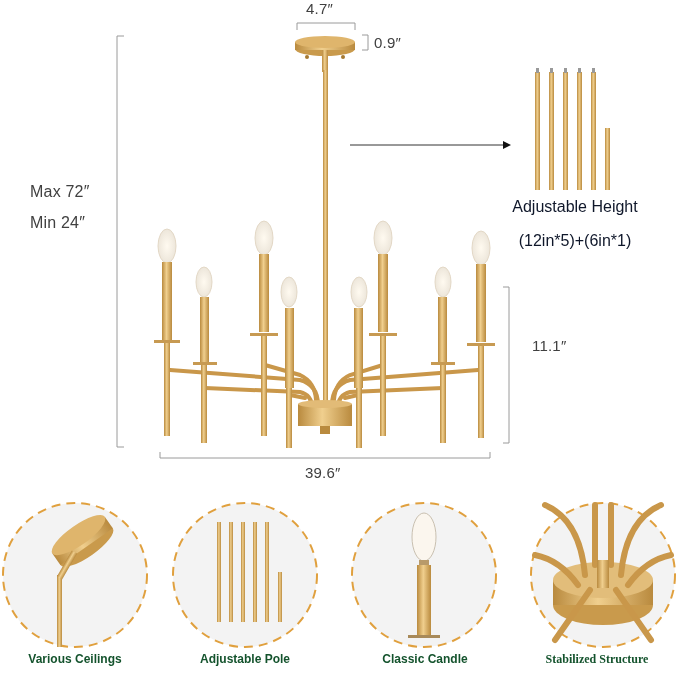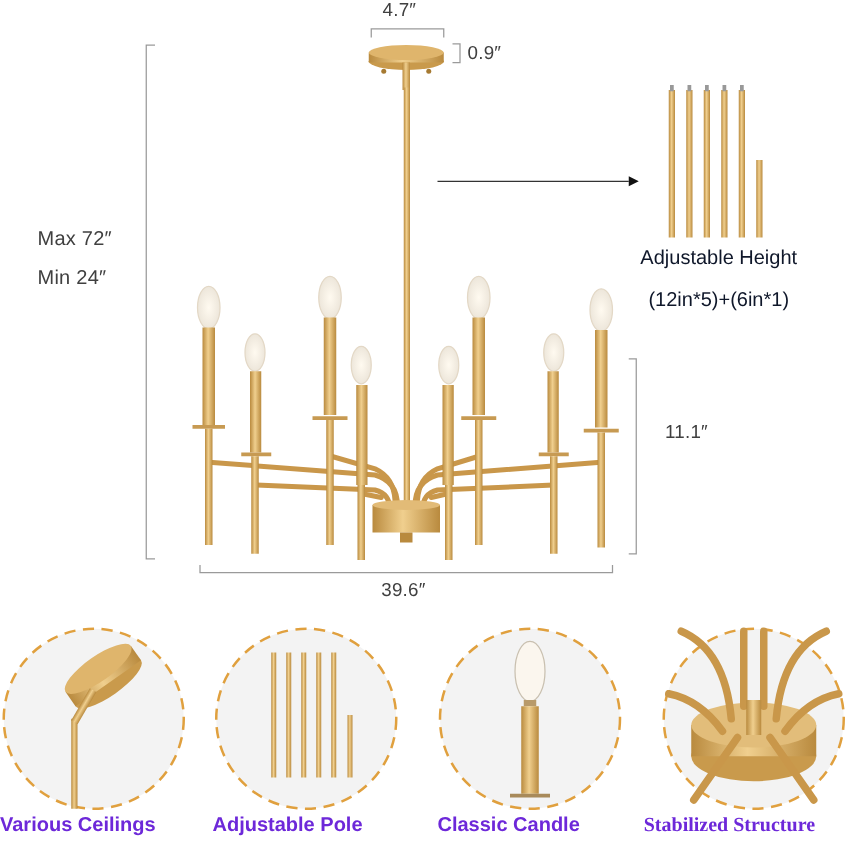--- a/index.html
+++ b/index.html
@@ -1,20 +1,20 @@
 <!DOCTYPE html>
 <html><head>
 <meta charset="utf-8">
 <style>
   html,body{margin:0;padding:0;background:#fff;}
   body{width:679px;height:676px;position:relative;overflow:hidden;font-family:"Liberation Sans",sans-serif;color:#222;}
   .abs{position:absolute;}
   .dim{font-size:15px;color:#404040;letter-spacing:0.2px;}
   .hlabel{font-size:16px;color:#0f172a;text-align:center;line-height:22px;}
-  .feat-label{position:absolute;top:652px;font-size:16px;font-weight:bold;color:#6d28d9;text-align:left;white-space:nowrap;}
+  .feat-label{position:absolute;top:652px;font-size:12px;font-weight:bold;color:#14532d;text-align:center;white-space:nowrap;}
   svg{position:absolute;left:0;top:0;}
 </style>
 </head>
 <body>
 
 <svg width="679" height="676" viewBox="0 0 679 676">
   <defs>
     <linearGradient id="g" x1="0" x2="1" y1="0" y2="0">
       <stop offset="0" stop-color="#b98a3e"></stop>
       <stop offset="0.45" stop-color="#f0cf8e"></stop>

